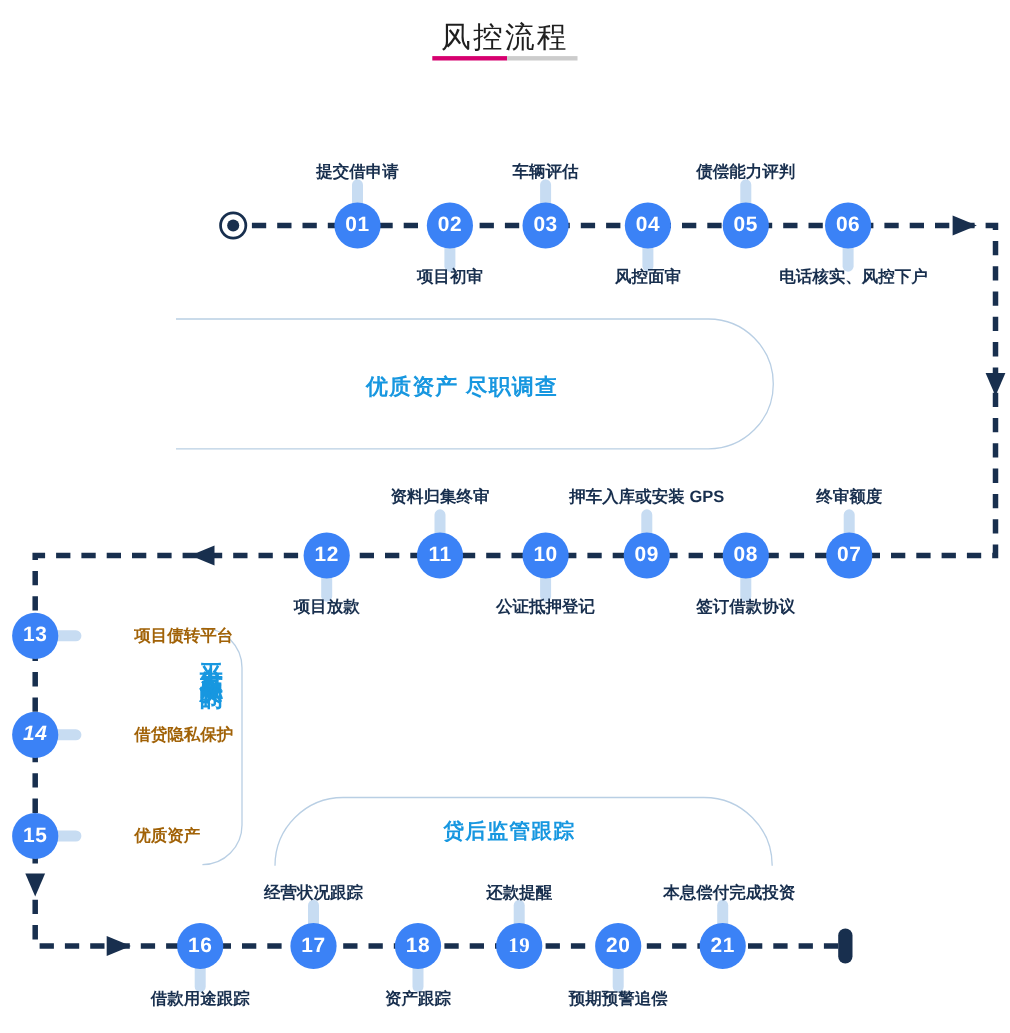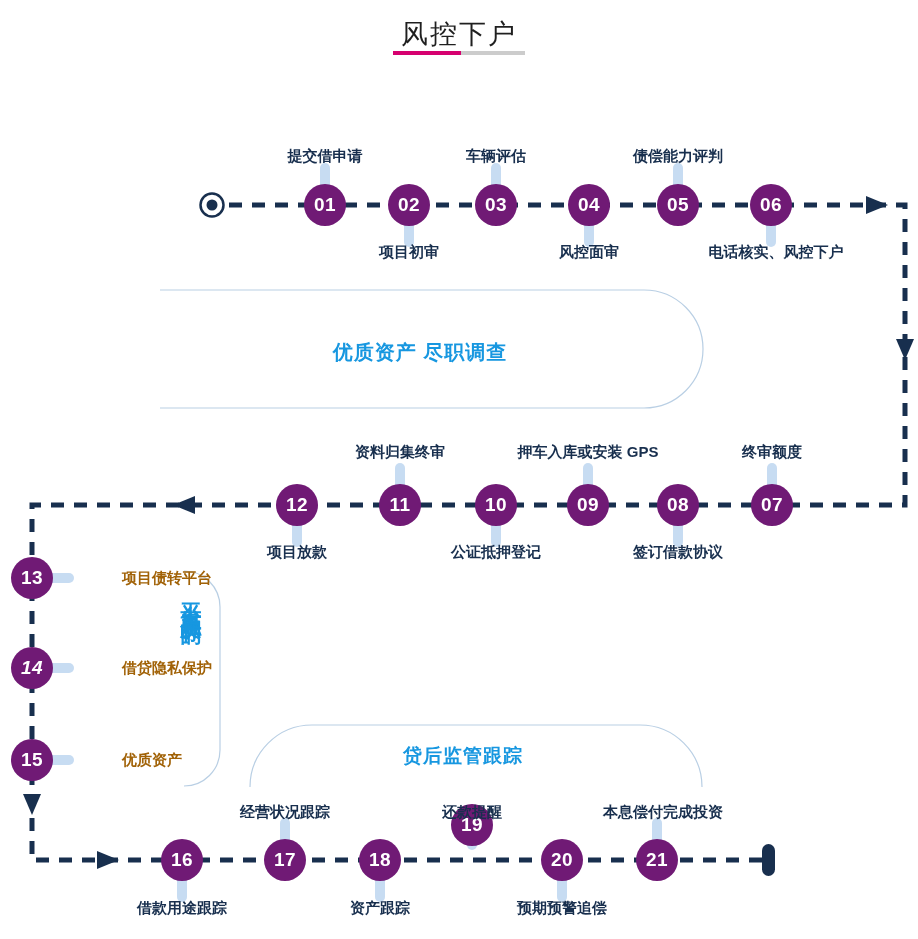--- a/index.html
+++ b/index.html
@@ -14,41 +14,41 @@
 
   .desc { position:absolute; top:89px; left:7px; right:6px; font-size:14px; color:#333; letter-spacing:0.3px; }
 
   .flow-label { position:absolute; left:14px; top:192px; font-size:21px; font-weight:bold; color:#182f4e; letter-spacing:1px; }
 
   svg.lines { position:absolute; left:0; top:0; z-index:0; }
 
   .stem-v { position:absolute; width:10px; height:32px; background:#c7dcf2; border-radius:5px; z-index:1; }
   .stem-h { position:absolute; width:30px; height:10px; background:#c7dcf2; border-radius:5px; z-index:1; }
 
-  .node { position:absolute; width:42px; height:42px; border-radius:50%; background:#701a75;
+  .node { position:absolute; width:42px; height:42px; border-radius:50%; background:#3b82f6;
           color:#fff; font-size:19px; font-weight:bold; display:flex; align-items:center;
           justify-content:center; z-index:2; letter-spacing:0.5px; }
 
   .lbl { position:absolute; font-size:15px; font-weight:bold; color:#182f4e; white-space:nowrap;
          transform:translate(-50%,-50%); z-index:3; }
   .lbl-side { position:absolute; font-size:15px; font-weight:bold; color:#a16207; white-space:nowrap;
               transform:translate(0,-50%); z-index:3;margin-left:42px; }
 
   .blue-caption { position:absolute; font-weight:bold; color:#1797e0; white-space:nowrap;
                   transform:translate(-50%,-50%); z-index:3; letter-spacing:1px; }
   .vertical-caption { position:absolute; writing-mode:vertical-rl; text-orientation:upright;
                       font-weight:bold; color:#1797e0; font-size:21px; letter-spacing:3px; z-index:3; }
 </style>
 </head>
 <body>
 
 <div class="canvas">
 
   <div class="title-wrap">
-    <div class="title">风控下户</div>
+    <div class="title">风控流程</div>
   </div>
   <div class="title-underline">
     <span class="pink"></span>
     <span class="gray"></span>
   </div>
 
 
 
   <svg class="lines" width="918" height="939" viewBox="0 0 918 939">
 
@@ -115,21 +115,21 @@
   <div class="node" style="left:379px; top:484px;">11</div>
   <div class="node" style="left:276px; top:484px;">12</div>
 
   <div class="node" style="left:11px; top:557px;">13</div>
   <div class="node" style="left:11px; top:647px;font-style:italic;">14</div>
   <div class="node" style="left:11px; top:739px;">15</div>
 
   <div class="node" style="left:161px; top:839px;">16</div>
   <div class="node" style="left:264px; top:839px;">17</div>
   <div class="node" style="left:359px; top:839px;">18</div>
-  <div class="node" style="left:451px; top:804px;">19</div>
+  <div class="node" style="left:451px; top:839px;font-family:Liberation Serif, serif;">19</div>
   <div class="node" style="left:541px; top:839px;">20</div>
   <div class="node" style="left:636px; top:839px;">21</div>
 
   <div class="lbl" style="left:325px; top:156px;">提交借申请</div>
   <div class="lbl" style="left:409px; top:252px;">项目初审</div>
   <div class="lbl" style="left:496px; top:156px;">车辆评估</div>
   <div class="lbl" style="left:589px; top:252px;">风控面审</div>
   <div class="lbl" style="left:678px; top:156px;">债偿能力评判</div>
   <div class="lbl" style="left:776px; top:252px;">电话核实、风控下户</div>
 

